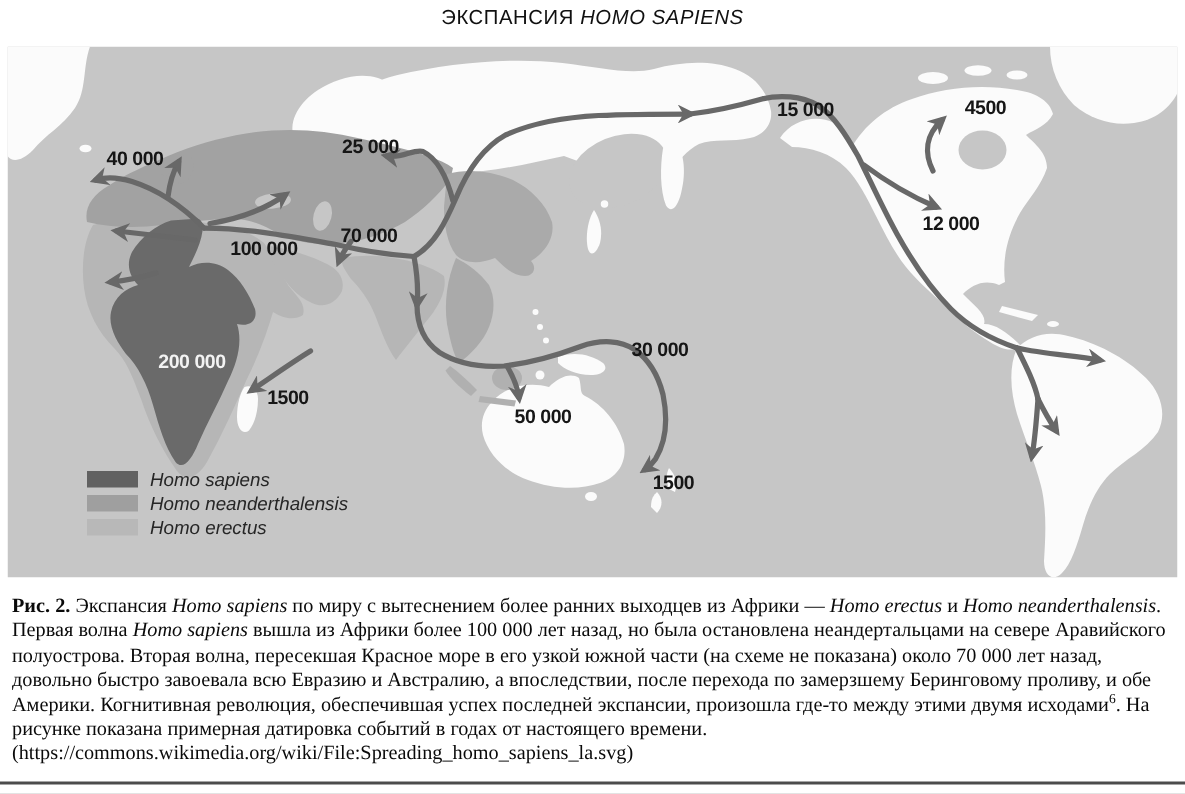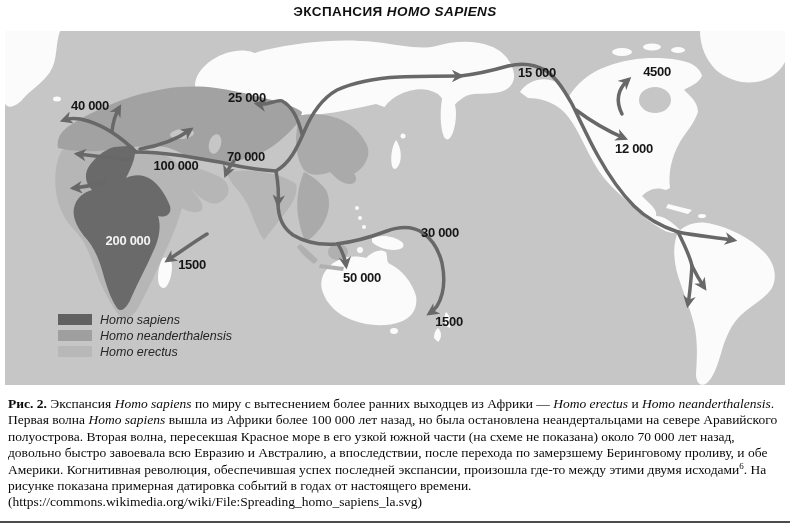--- a/index.html
+++ b/index.html
@@ -1,19 +1,19 @@
 <!DOCTYPE html>
 <html><head>
 <meta charset="utf-8">
 <style>
   html,body{margin:0;padding:0}
   body{width:790px;height:529px;position:relative;background:#ffffff;overflow:hidden;
        font-family:"Liberation Sans",sans-serif}
   .fig-title{position:absolute;top:4px;left:0;width:790px;text-align:center;
-       font-size:13.5px;font-weight:bold;letter-spacing:.4px;color:#101010}
+       font-size:13.5px;font-weight:normal;letter-spacing:.4px;color:#101010}
   .fig-title .i{font-style:italic}
   .map-wrap{position:absolute;left:5px;top:31px;width:780px;height:354px}
   .map-wrap svg{display:block}
   text.map-label{font-family:"Liberation Sans",sans-serif;font-size:13px;font-weight:bold;
        letter-spacing:-.3px;text-anchor:middle;fill:#161616}
   text.map-label.light{fill:#f3f3f3}
   .legend{position:absolute;left:58px;top:312px}
   .legend-row{display:flex;align-items:center;height:15px;margin-bottom:1px}
   .legend-swatch{width:34px;height:11px;margin-right:8px;flex:0 0 auto}
   .legend-label{font-style:italic;font-size:12.5px;color:#262626;white-space:nowrap}

